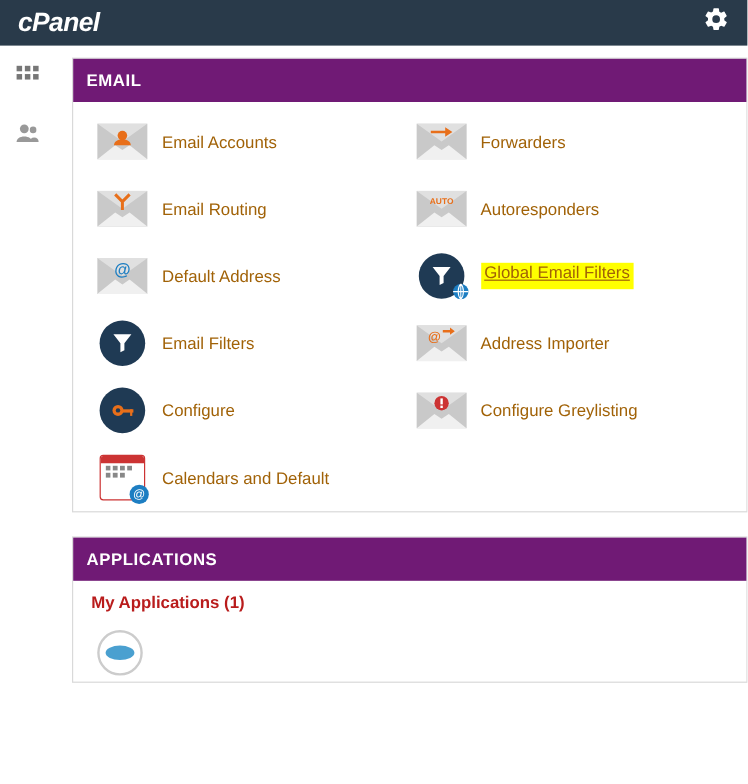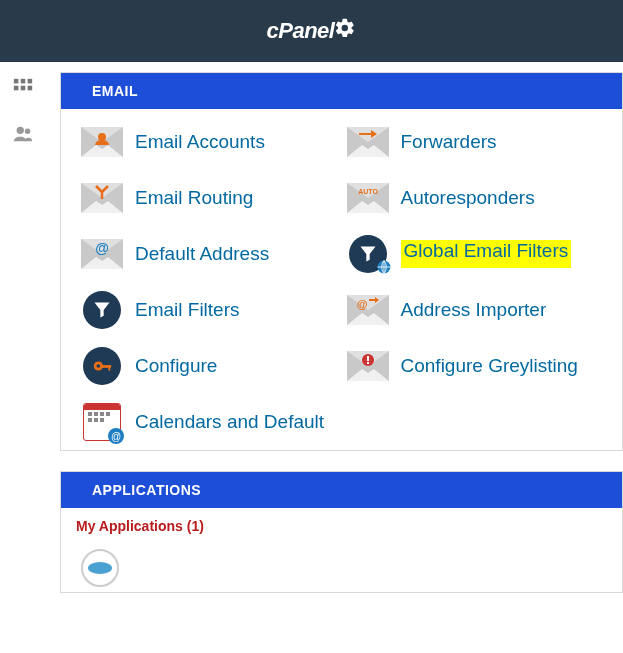--- a/index.html
+++ b/index.html
@@ -1,37 +1,37 @@
 <!DOCTYPE html>
 <html><head>
 <meta charset="utf-8">
 <style>
   * { box-sizing: border-box; margin: 0; padding: 0; }
   body { font-family: -apple-system, BlinkMacSystemFont, "Segoe UI", Arial, sans-serif; background: #fff; width: 623px; }
-  .topbar { background: #293a4a; height: 62px; display: flex; align-items: center; padding: 0 15px; justify-content: center; }
+  .topbar { background: #293a4a; height: 38px; display: flex; align-items: center; padding: 0 15px; justify-content: space-between; }
   .logo { color: #fff; font-weight: bold; font-style: italic; font-size: 22px; letter-spacing: -0.5px; }
   .logo .cp { font-style: italic; }
   .gear { color: #fff; font-size: 22px; }
   .below { display: flex; }
   .sidebar { width: 45px; padding-top: 15px; display: flex; flex-direction: column; align-items: center; gap: 20px; }
   .sidebar-icon { color: #888; cursor: pointer; }
   .main { flex: 1; padding: 10px 0 0 15px; }
   .panel { border: 1px solid #d9d9d9; margin-bottom: 20px; }
-  .panel-header { background: #1d4ed8; color: #fff; padding: 10px 31px; font-size: 14px; font-weight: 600; letter-spacing: 0.5px; }
+  .panel-header { background: #701a75; color: #fff; padding: 10px 11px; font-size: 14px; font-weight: 600; letter-spacing: 0.5px; }
   .panel-body { padding: 15px 20px 10px 20px; }
   .grid { display: grid; grid-template-columns: 1fr 1fr; column-gap: 10px; row-gap: 20px; }
   .item { display: flex; align-items: center; gap: 12px; cursor: pointer; }
-  .item .label { color: #0369a1; font-size: 19px; }
+  .item .label { color: #a16207; font-size: 14px; }
   .icon-wrap { width: 42px; height: 36px; position: relative; display: flex; align-items: center; justify-content: center; }
   .envelope { width: 42px; height: 30px; }
   .circle-icon { width: 38px; height: 38px; border-radius: 50%; background: #1f3a54; display: flex; align-items: center; justify-content: center; }
   .cal-icon { width: 38px; height: 38px; background: #fff; border: 1px solid #c33; border-radius: 3px; position: relative; }
   .cal-icon::before { content:""; position:absolute; top:0; left:0; right:0; height:6px; background:#c33; border-radius:2px 2px 0 0;}
   .cal-bottom { position:absolute; bottom:-4px; right:-4px; width:16px; height:16px; border-radius:50%; background:#1d7ec2; color:#fff; font-size:10px; display:flex; align-items:center; justify-content:center; }
-  .highlight { background: yellow; padding: 0 3px 6px 3px; }
+  .highlight { background: yellow; padding: 0 3px 6px 3px; text-decoration: underline; }
   .subhead { padding: 10px 15px; font-weight: bold; font-size: 14px; color: #b91c1c; }
   .app-circle-wrap { padding: 5px 20px; }
   .app-circle { width: 38px; height: 38px; border-radius: 50%; border: 2px solid #ccc; display:flex; align-items:center; justify-content:center; }
 </style>
 </head>
 <body>
 
 <div class="topbar">
   <div class="logo"><span class="cp">cPanel</span></div>
   <div class="gear">

